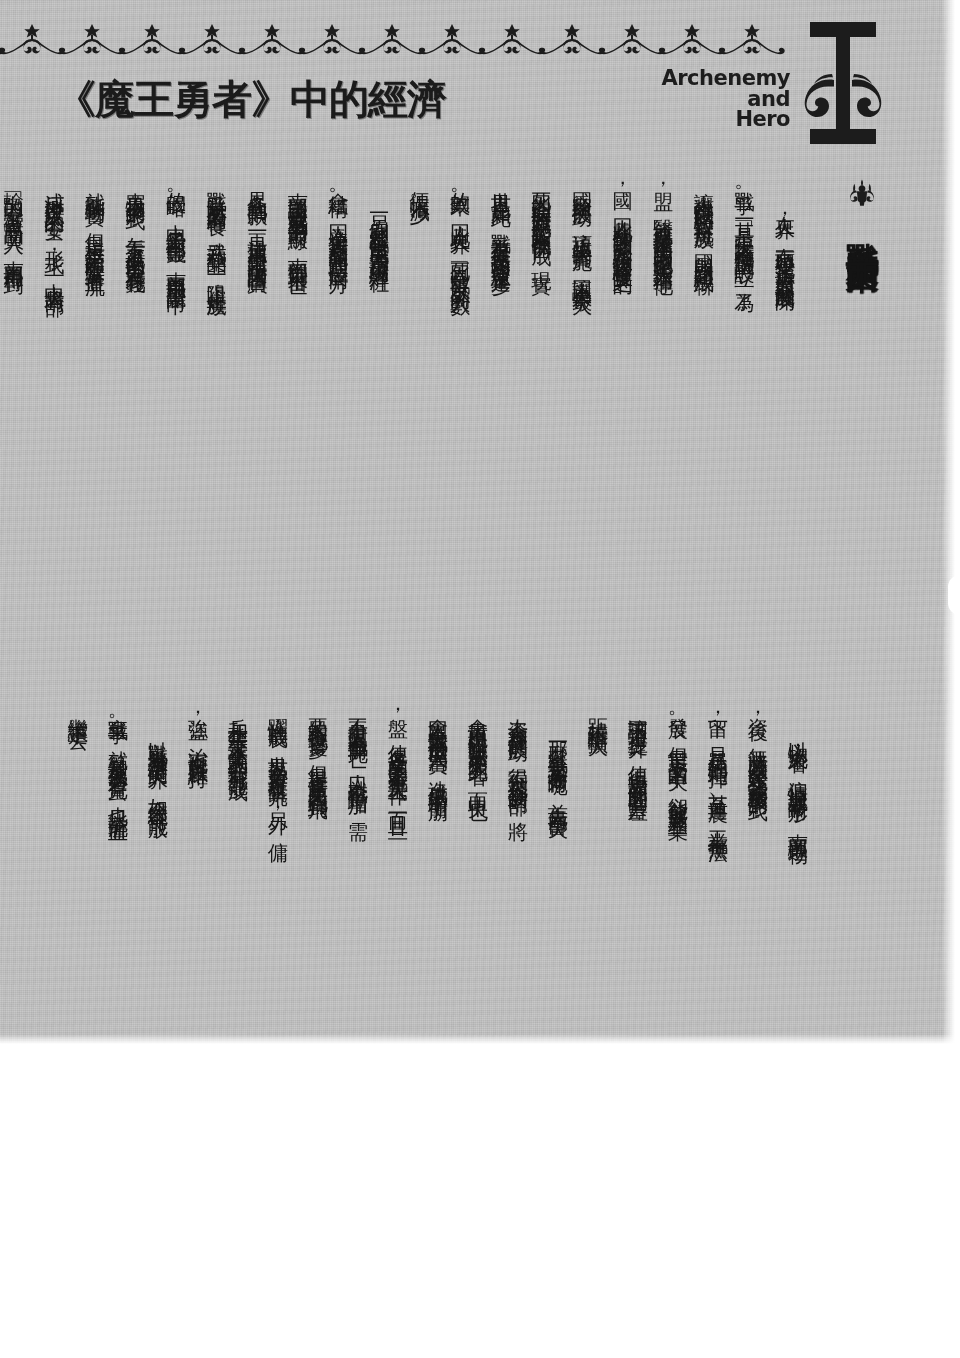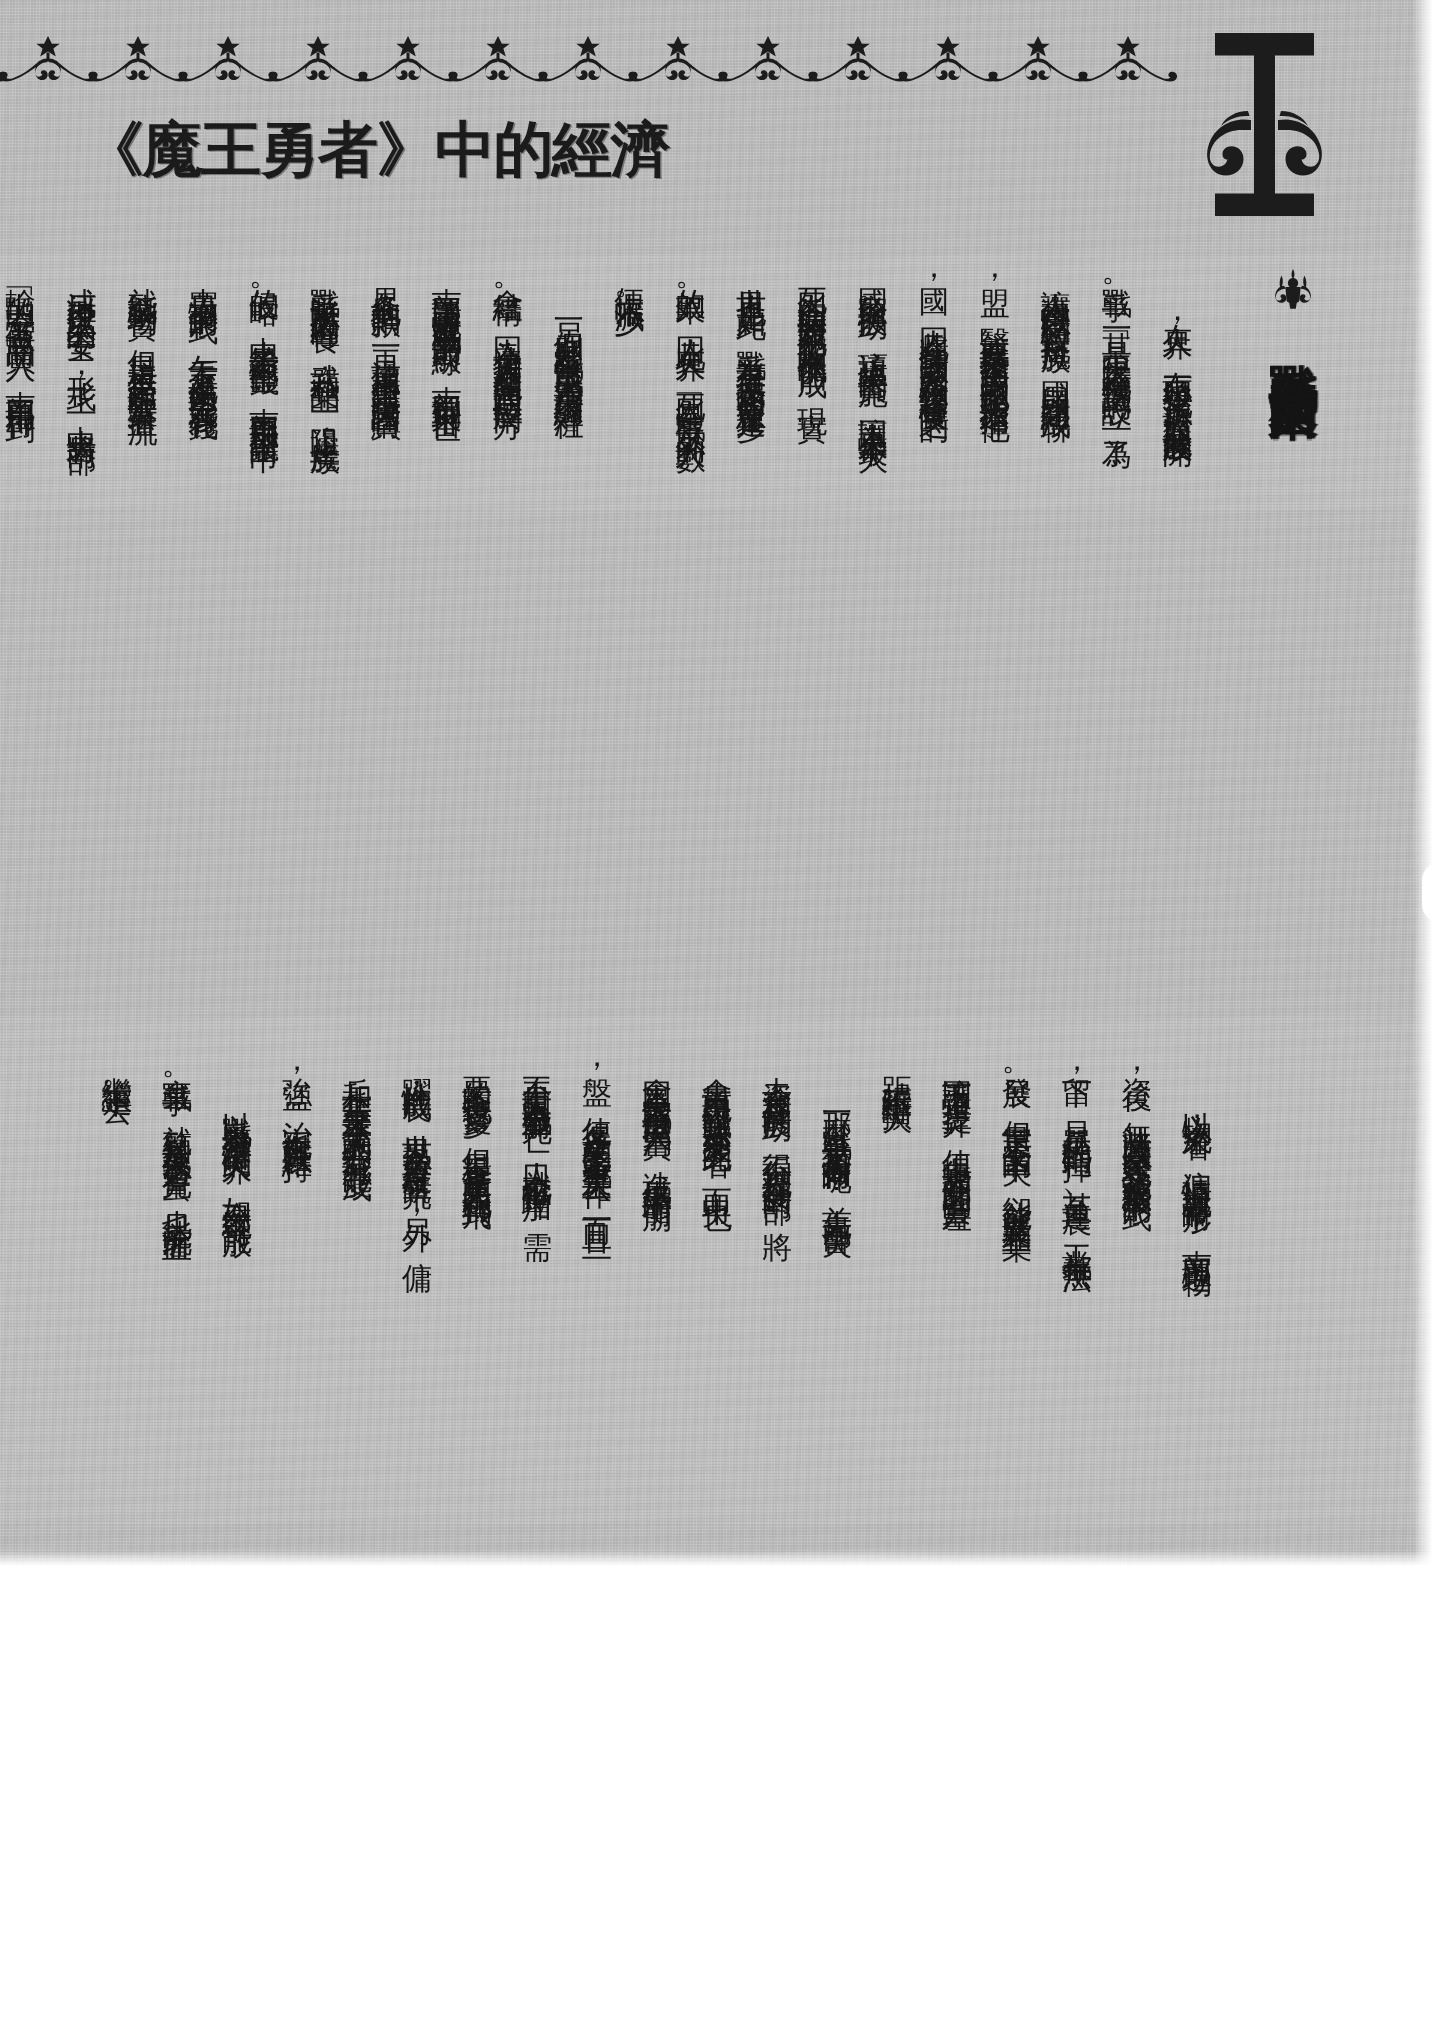--- a/index.html
+++ b/index.html
@@ -220,20 +220,25 @@
         <use href="#orn-unit" x="698"></use>
         <use href="#orn-unit" x="758"></use>
         <use href="#orn-unit" x="818"></use>
         <use href="#orn-unit" x="878"></use>
       </g>
     </svg>
   </div>
 
   <div id="page-title">《魔王勇者》中的經濟</div>
 
+  <div id="series-logo">
+    <div>Archenemy</div>
+    <div>and</div>
+    <div>Hero</div>
+  </div>
 
   <div id="emblem">
     <svg width="110" height="130" viewBox="0 0 110 130" xmlns="http://www.w3.org/2000/svg">
 
       <path d="M22 4 H88 V19 H62 V111 H88 V126 H22 V111 H48 V19 H22 Z" fill="#1c1c1c"></path>
 
       <path d="M46 62 C34 60 22 66 18 78 C14 89 20 99 29 99 C36 99 41 94 41 88 C41 83 37.5 79.5 33 79.5 C29.5 79.5 27 81.8 27 84.8 C27 86.9 28.4 88.4 30.3 88.4 C29.6 91.4 27.2 93.2 24.4 93.2 C20.6 93.2 18 89.8 18.6 85 C19.7 75.5 28.6 68.6 40 68.6 L46 68.6 Z" fill="#1c1c1c"></path>
       <path d="M44 56 C36 56 29 60 26 66 C31.5 61 38 59 45 59.4 Z" fill="#1c1c1c"></path>
 
       <path d="M64 62 C76 60 88 66 92 78 C96 89 90 99 81 99 C74 99 69 94 69 88 C69 83 72.5 79.5 77 79.5 C80.5 79.5 83 81.8 83 84.8 C83 86.9 81.6 88.4 79.7 88.4 C80.4 91.4 82.8 93.2 85.6 93.2 C89.4 93.2 92 89.8 91.4 85 C90.3 75.5 81.4 68.6 70 68.6 L64 68.6 Z" fill="#1c1c1c"></path>

